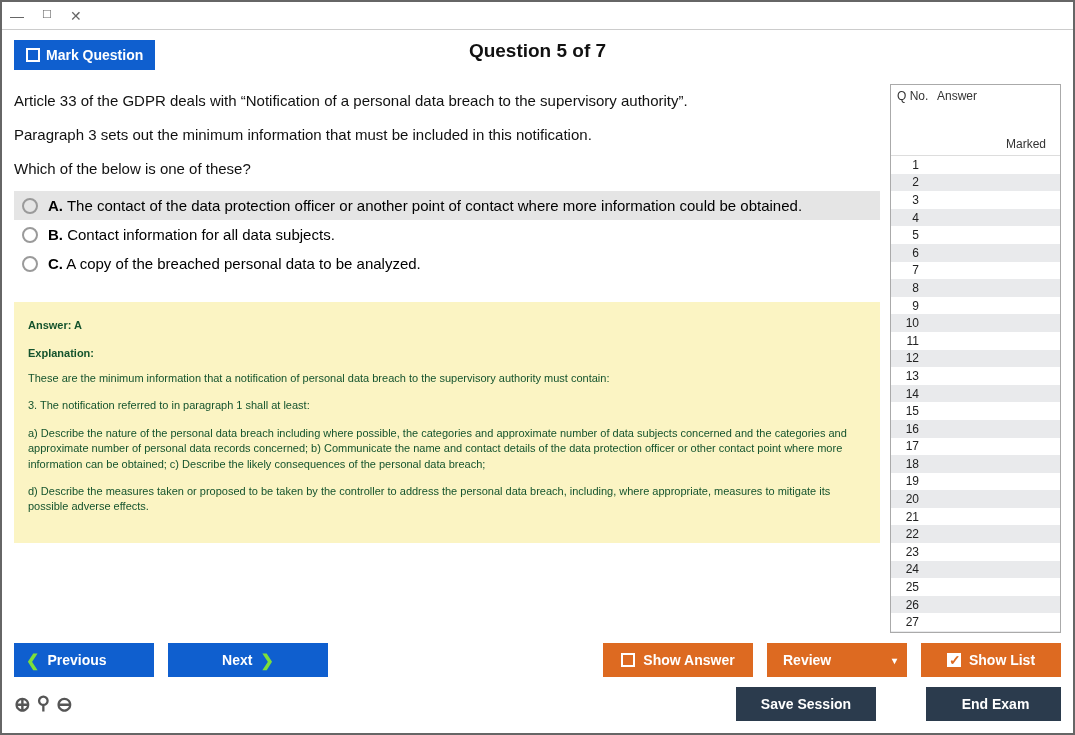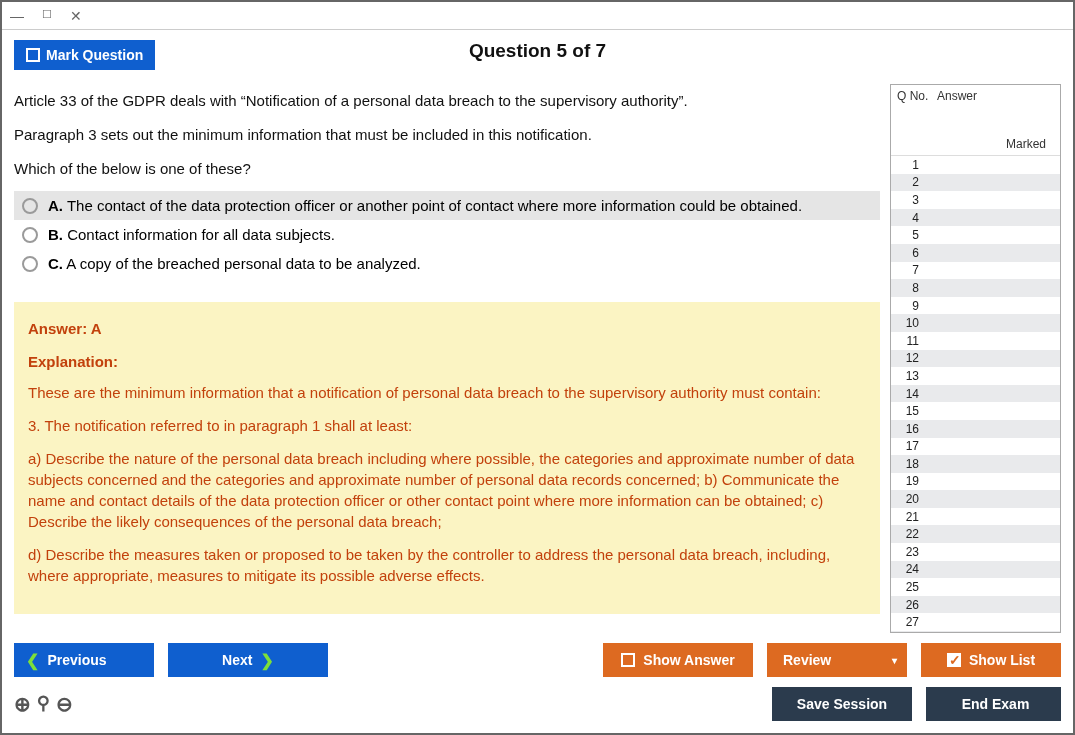--- a/index.html
+++ b/index.html
@@ -69,23 +69,23 @@
   .radio {
     width: 16px; height: 16px; border: 2px solid #9a9a9a; border-radius: 50%;
     flex-shrink: 0;
   }
   .option .lbl b { font-weight: bold; }
 
   .answer-box {
     background: #fbf4c3;
     margin-top: 24px;
     padding: 16px 14px;
-    font-size: 15px;
+    font-size: 11px;
     line-height: 1.4;
-    color: #c2410c;
+    color: #14532d;
   }
   .answer-box .ans-head { font-weight: bold; margin-bottom: 12px; }
   .answer-box .exp-head { font-weight: bold; margin-bottom: 10px; }
   .answer-box p { margin-bottom: 12px; }
 
   .side-panel {
     width: 171px;
     border: 1px solid #aaa;
     display: flex;
     flex-direction: column;
@@ -127,21 +127,21 @@
     justify-content: center;
     color: #fff;
     font-weight: bold;
     font-size: 14px;
     cursor: pointer;
     padding: 0 16px;
     gap: 8px;
   }
   .btn.blue { background: #0f5fcf; }
   .btn.orange { background: #dd6a21; }
-  .btn.dark { background: #2b3b4d; color: #fff; }
+  .btn.dark { background: #2b3b4d; color: #fff; margin-left: 36px; }
   .btn .chev-l { color: #7ddf3a; font-weight: bold; font-size: 16px;}
   .btn .chev-r { color: #7ddf3a; font-weight: bold; font-size: 16px;}
   .btn .sq {
     width: 14px; height: 14px; border: 2px solid #fff; display: inline-block;
   }
   .btn .sq.checked {
     background: #fff; position: relative;
   }
   .btn .sq.checked::after {
     content: "✓"; color: #dd6a21; position: absolute; top: -3px; left: 0px; font-size: 14px; font-weight: bold;

